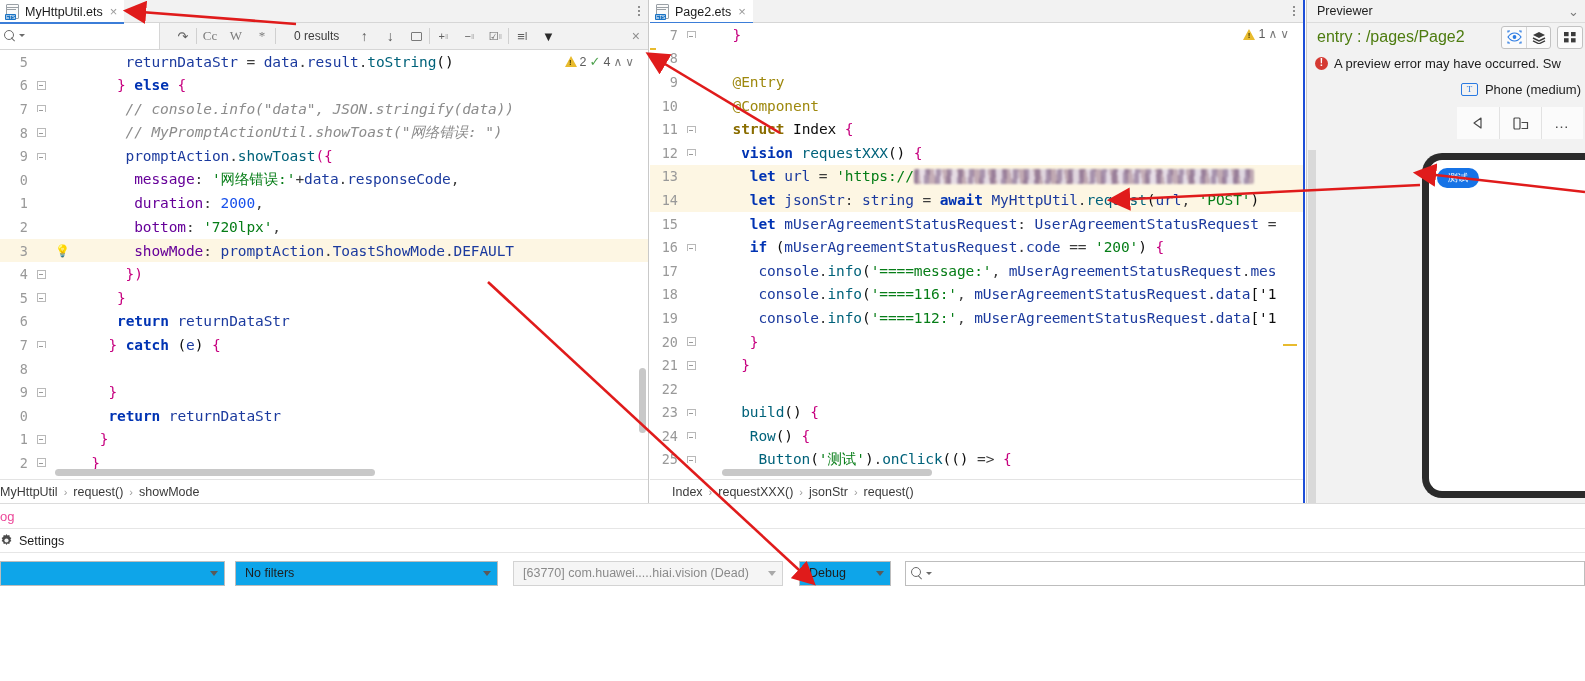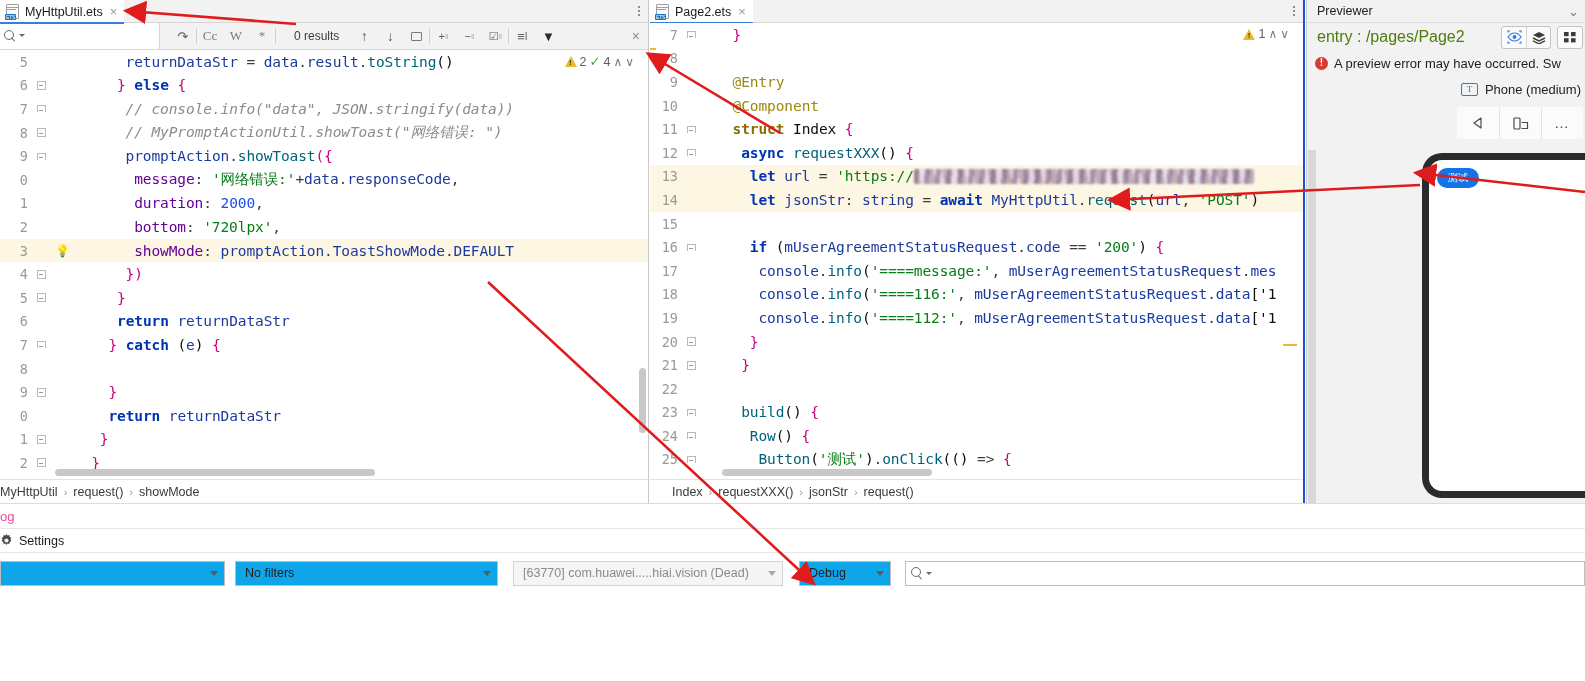--- a/index.html
+++ b/index.html
@@ -333,24 +333,24 @@
           <span>1</span>
           <span class="chev">∧</span>
           <span class="chev">∨</span>
         </div>
         <div class="code-rows" id="rows-right">
             <div class="crow"><span class="lnum">7</span><span class="fold"><span class="foldbox end"></span></span><span class="bulb"></span><span class="ctext" style="padding-left: 8.6px;"><span class="brace">}</span></span></div>
             <div class="crow"><span class="lnum">8</span><span class="fold"></span><span class="bulb"></span><span class="ctext" style="padding-left: 8.6px;"></span></div>
             <div class="crow"><span class="lnum">9</span><span class="fold"></span><span class="bulb"></span><span class="ctext" style="padding-left: 8.6px;"><span class="deco">@Entry</span></span></div>
             <div class="crow"><span class="lnum">10</span><span class="fold"></span><span class="bulb"></span><span class="ctext" style="padding-left: 8.6px;"><span class="deco">@Component</span></span></div>
             <div class="crow"><span class="lnum">11</span><span class="fold"><span class="foldbox end"></span></span><span class="bulb"></span><span class="ctext" style="padding-left: 8.6px;"><span class="kw2">struct </span><span class="plain">Index </span><span class="brace">{</span></span></div>
-            <div class="crow"><span class="lnum">12</span><span class="fold"><span class="foldbox end"></span></span><span class="bulb"></span><span class="ctext" style="padding-left: 17.2px;"><span class="kw">async </span><span class="fn">requestXXX</span><span class="plain">() </span><span class="brace">{</span></span></div>
+            <div class="crow"><span class="lnum">12</span><span class="fold"><span class="foldbox end"></span></span><span class="bulb"></span><span class="ctext" style="padding-left: 17.2px;"><span class="kw">vision </span><span class="fn">requestXXX</span><span class="plain">() </span><span class="brace">{</span></span></div>
             <div class="crow hl"><span class="lnum">13</span><span class="fold"></span><span class="bulb"></span><span class="ctext" style="padding-left: 25.8px;"><span class="kw">let </span><span class="id">url </span><span class="op">= </span><span class="str">'https://</span><span class="blur-url"></span></span></div>
             <div class="crow hl"><span class="lnum">14</span><span class="fold"></span><span class="bulb"></span><span class="ctext" style="padding-left: 25.8px;"><span class="kw">let </span><span class="id">jsonStr</span><span class="op">: </span><span class="typ">string </span><span class="op">= </span><span class="kw">await </span><span class="id">MyHttpUtil</span><span class="op">.</span><span class="fn">request</span><span class="plain">(</span><span class="id">url</span><span class="op">, </span><span class="str">'POST'</span><span class="plain">)</span></span></div>
-            <div class="crow"><span class="lnum">15</span><span class="fold"></span><span class="bulb"></span></div>
+            <div class="crow"><span class="lnum">15</span><span class="fold"></span><span class="bulb"></span><span class="ctext" style="padding-left: 25.8px;"><span class="kw">let </span><span class="id">mUserAgreementStatusRequest</span><span class="op">: </span><span class="typ">UserAgreementStatusRequest </span><span class="op">=</span></span></div>
             <div class="crow"><span class="lnum">16</span><span class="fold"><span class="foldbox end"></span></span><span class="bulb"></span><span class="ctext" style="padding-left: 25.8px;"><span class="kw">if </span><span class="plain">(</span><span class="id">mUserAgreementStatusRequest</span><span class="op">.</span><span class="id">code </span><span class="op">== </span><span class="str">'200'</span><span class="plain">) </span><span class="brace">{</span></span></div>
             <div class="crow"><span class="lnum">17</span><span class="fold"></span><span class="bulb"></span><span class="ctext" style="padding-left: 34.4px;"><span class="id">console</span><span class="op">.</span><span class="fn">info</span><span class="plain">(</span><span class="str">'====message:'</span><span class="op">, </span><span class="id">mUserAgreementStatusRequest</span><span class="op">.</span><span class="id">mes</span></span></div>
             <div class="crow"><span class="lnum">18</span><span class="fold"></span><span class="bulb"></span><span class="ctext" style="padding-left: 34.4px;"><span class="id">console</span><span class="op">.</span><span class="fn">info</span><span class="plain">(</span><span class="str">'====116:'</span><span class="op">, </span><span class="id">mUserAgreementStatusRequest</span><span class="op">.</span><span class="id">data</span><span class="plain">['1</span></span></div>
             <div class="crow"><span class="lnum">19</span><span class="fold"></span><span class="bulb"></span><span class="ctext" style="padding-left: 34.4px;"><span class="id">console</span><span class="op">.</span><span class="fn">info</span><span class="plain">(</span><span class="str">'====112:'</span><span class="op">, </span><span class="id">mUserAgreementStatusRequest</span><span class="op">.</span><span class="id">data</span><span class="plain">['1</span></span></div>
             <div class="crow"><span class="lnum">20</span><span class="fold"><span class="foldbox"></span></span><span class="bulb"></span><span class="ctext" style="padding-left: 25.8px;"><span class="brace">}</span></span></div>
             <div class="crow"><span class="lnum">21</span><span class="fold"><span class="foldbox"></span></span><span class="bulb"></span><span class="ctext" style="padding-left: 17.2px;"><span class="brace">}</span></span></div>
             <div class="crow"><span class="lnum">22</span><span class="fold"></span><span class="bulb"></span><span class="ctext" style="padding-left: 17.2px;"></span></div>
             <div class="crow"><span class="lnum">23</span><span class="fold"><span class="foldbox end"></span></span><span class="bulb"></span><span class="ctext" style="padding-left: 17.2px;"><span class="fn">build</span><span class="plain">() </span><span class="brace">{</span></span></div>
             <div class="crow"><span class="lnum">24</span><span class="fold"><span class="foldbox end"></span></span><span class="bulb"></span><span class="ctext" style="padding-left: 25.8px;"><span class="fn">Row</span><span class="plain">() </span><span class="brace">{</span></span></div>
             <div class="crow"><span class="lnum">25</span><span class="fold"><span class="foldbox end"></span></span><span class="bulb"></span><span class="ctext" style="padding-left: 34.4px;"><span class="fn">Button</span><span class="plain">(</span><span class="str">'测试'</span><span class="plain">)</span><span class="op">.</span><span class="fn">onClick</span><span class="plain">(() </span><span class="op">=&gt; </span><span class="brace">{</span></span></div>

